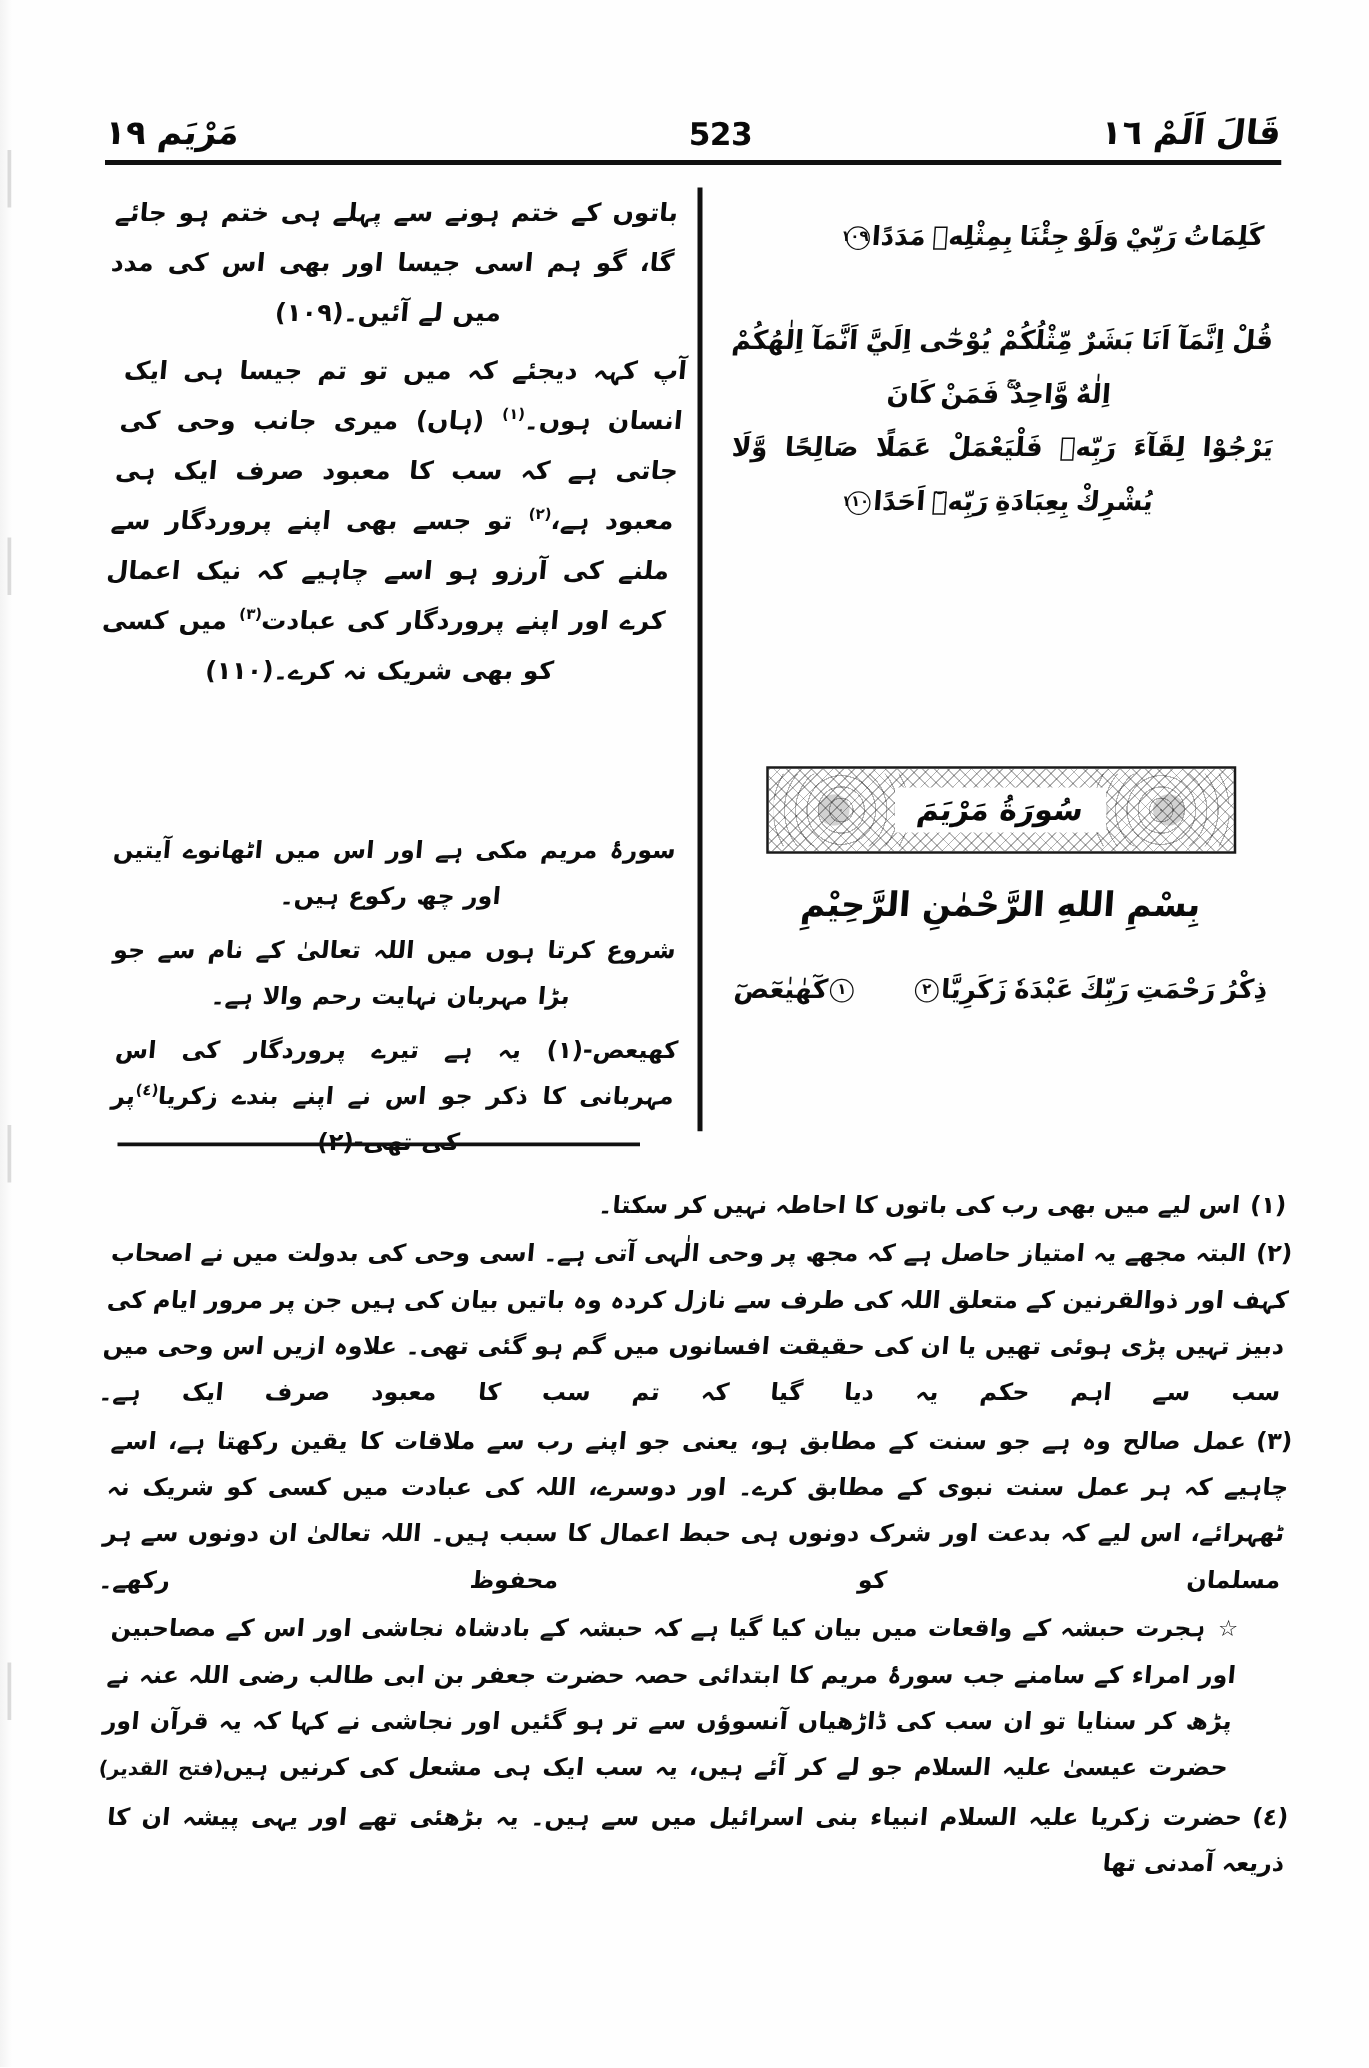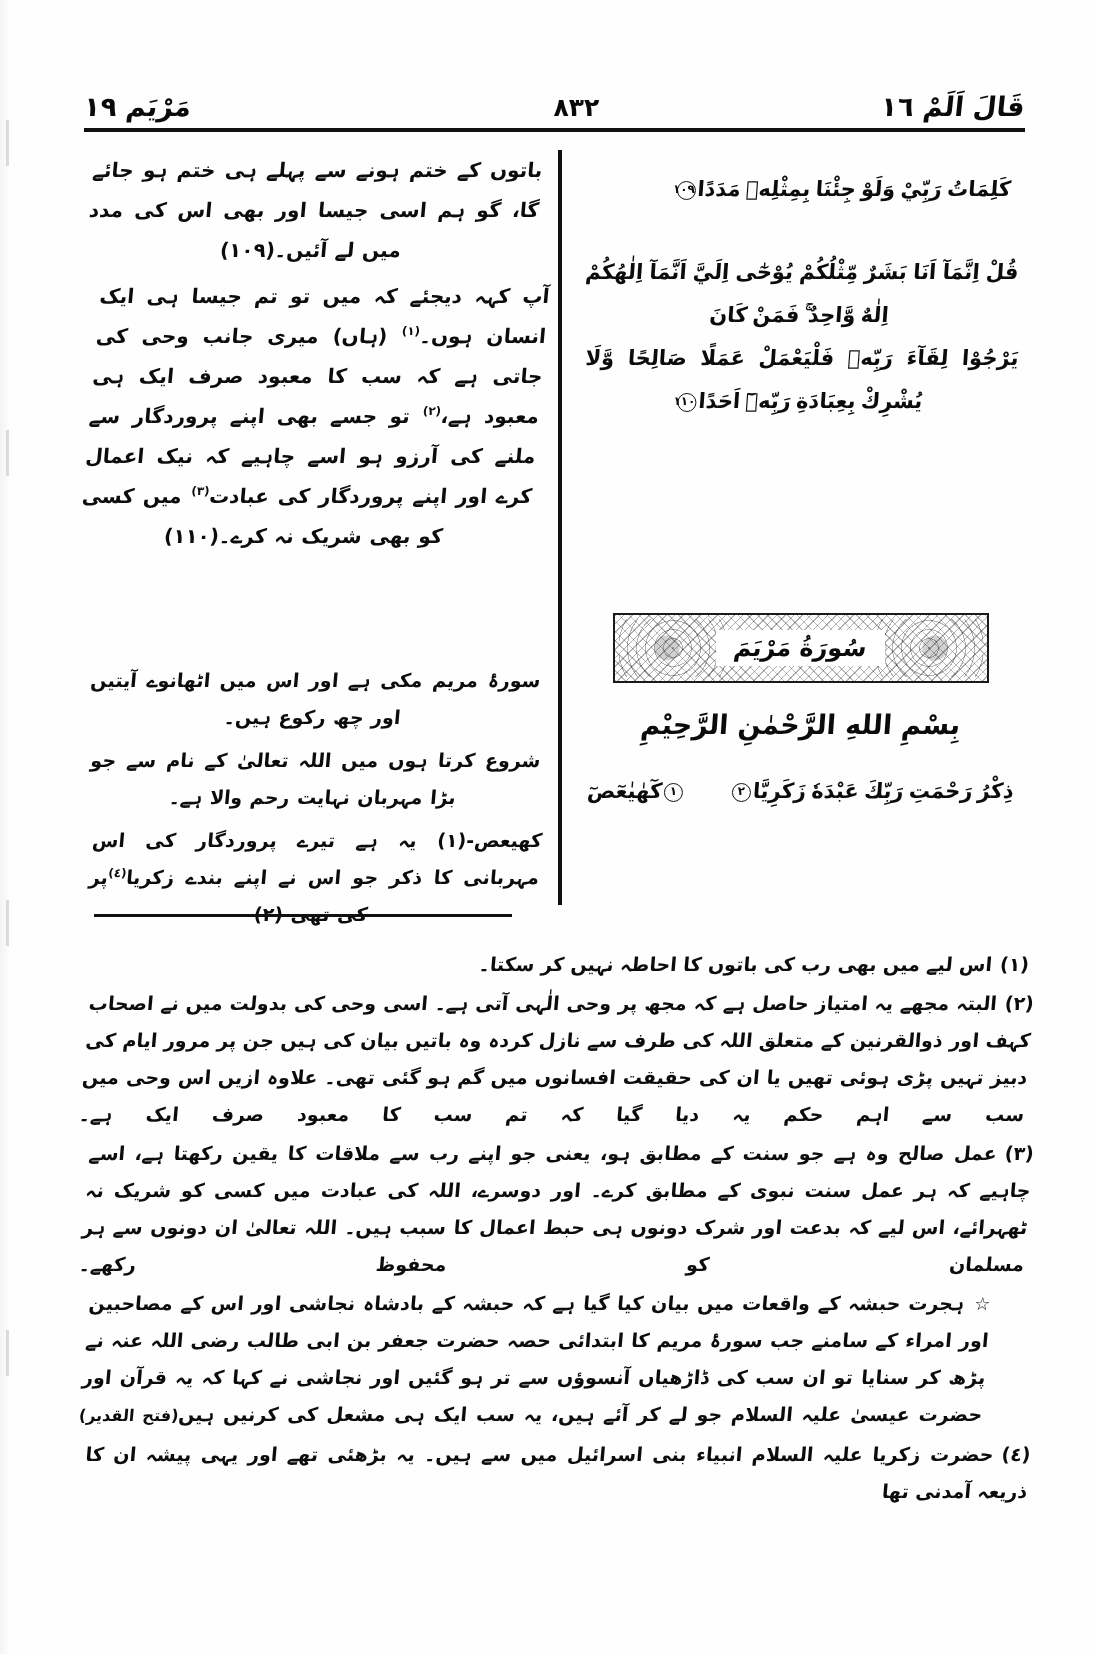--- a/index.html
+++ b/index.html
@@ -286,21 +286,21 @@
 <div class="page">
 
   <div class="scan-edge"></div>
   <div class="scan-tick" style="top:120px;"></div>
   <div class="scan-tick" style="top:430px;"></div>
   <div class="scan-tick" style="top:900px;"></div>
   <div class="scan-tick" style="top:1330px;"></div>
 
   <div class="running-head">
     <div class="head-text head-juz">قَالَ اَلَمْ ١٦</div>
-    <div class="head-text head-page">٨٣٢</div>
+    <div class="head-text head-page">523</div>
     <div class="head-text head-sura">مَرْيَم ١٩</div>
   </div>
   <div class="head-rule"></div>
 
   <div class="columns">
     <div class="col-divider"></div>
 
     <div class="col col-arabic">
 
       <div class="ayah-block" style="margin-top:14px;">

